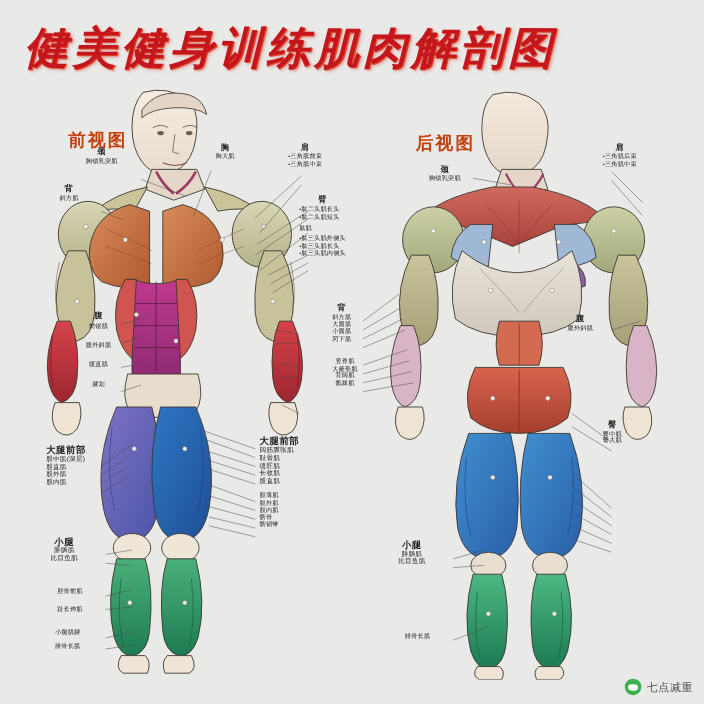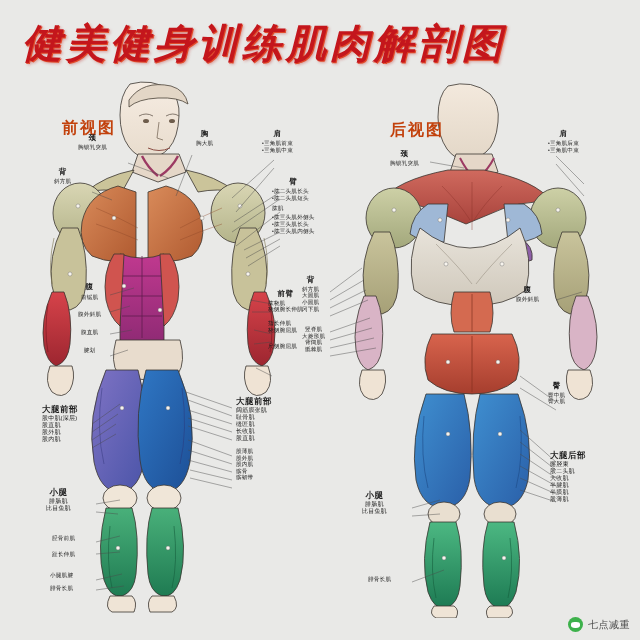--- a/index.html
+++ b/index.html
@@ -26,21 +26,21 @@
   }
 
   
   .view-caption{
     position:absolute;
     font-family:"DejaVu Sans","Liberation Sans",sans-serif;
     font-size:16px;font-weight:bold;color:#c2410c;
     letter-spacing:2px;z-index:30;
   }
   #cap-front{left:62px;top:118px;}
-  #cap-back{left:378px;top:120px;margin-left:12px;}
+  #cap-back{left:378px;top:120px;}
 
   
   .lbl{
     position:absolute;z-index:30;
     color:#1f1f1f;
     line-height:1.18;
     white-space:nowrap;
   }
   .lbl .hd{
     font-size:7.5px;font-weight:bold;letter-spacing:.5px;
@@ -415,28 +415,20 @@
   <div class="lbl" style="left:272px;top:178px;">
     <span class="hd" style="text-align:center;">臂</span>
     <span class="it dot">肱二头肌长头</span>
     <span class="it dot">肱二头肌短头</span>
     <span class="it" style="margin-top:3px;margin-bottom:3px;">肱肌</span>
     <span class="it dot">肱三头肌外侧头</span>
     <span class="it dot">肱三头肌长头</span>
     <span class="it dot">肱三头肌内侧头</span>
   </div>
 
-  <div class="lbl" style="left:268px;top:290px;">
-    <span class="hd" style="text-align:center;">前臂</span>
-    <span class="it">肱桡肌</span>
-    <span class="it">桡侧腕长伸肌</span>
-    <span class="it" style="margin-top:7px;">指长伸肌</span>
-    <span class="it">桡侧腕屈肌</span>
-    <span class="it" style="margin-top:10px;">尺侧腕屈肌</span>
-  </div>
 
   <div class="lbl ctr" style="left:78px;top:283px;">
     <span class="hd">腹</span>
     <span class="it" style="margin-top:2px;">前锯肌</span>
     <span class="it" style="margin-top:11px;">腹外斜肌</span>
     <span class="it" style="margin-top:11px;">腹直肌</span>
     <span class="it" style="margin-top:11px;">腱划</span>
   </div>
 
   <div class="lbl big" style="left:42px;top:404px;">
@@ -510,29 +502,20 @@
     <span class="hd">腹</span>
     <span class="it">腹外斜肌</span>
   </div>
 
   <div class="lbl ctr" style="left:548px;top:382px;">
     <span class="hd">臀</span>
     <span class="it">臀中肌</span>
     <span class="it">臀大肌</span>
   </div>
 
-  <div class="lbl big" style="left:550px;top:450px;">
-    <span class="hd">大腿后部</span>
-    <span class="it">髂胫束</span>
-    <span class="it">股二头肌</span>
-    <span class="it">大收肌</span>
-    <span class="it">半腱肌</span>
-    <span class="it">半膜肌</span>
-    <span class="it">股薄肌</span>
-  </div>
 
   <div class="lbl big ctr" style="left:362px;top:490px;">
     <span class="hd">小腿</span>
     <span class="it">腓肠肌</span>
     <span class="it">比目鱼肌</span>
   </div>
 
   <div class="lbl ctr" style="left:368px;top:576px;">
     <span class="it">腓骨长肌</span>
   </div>

